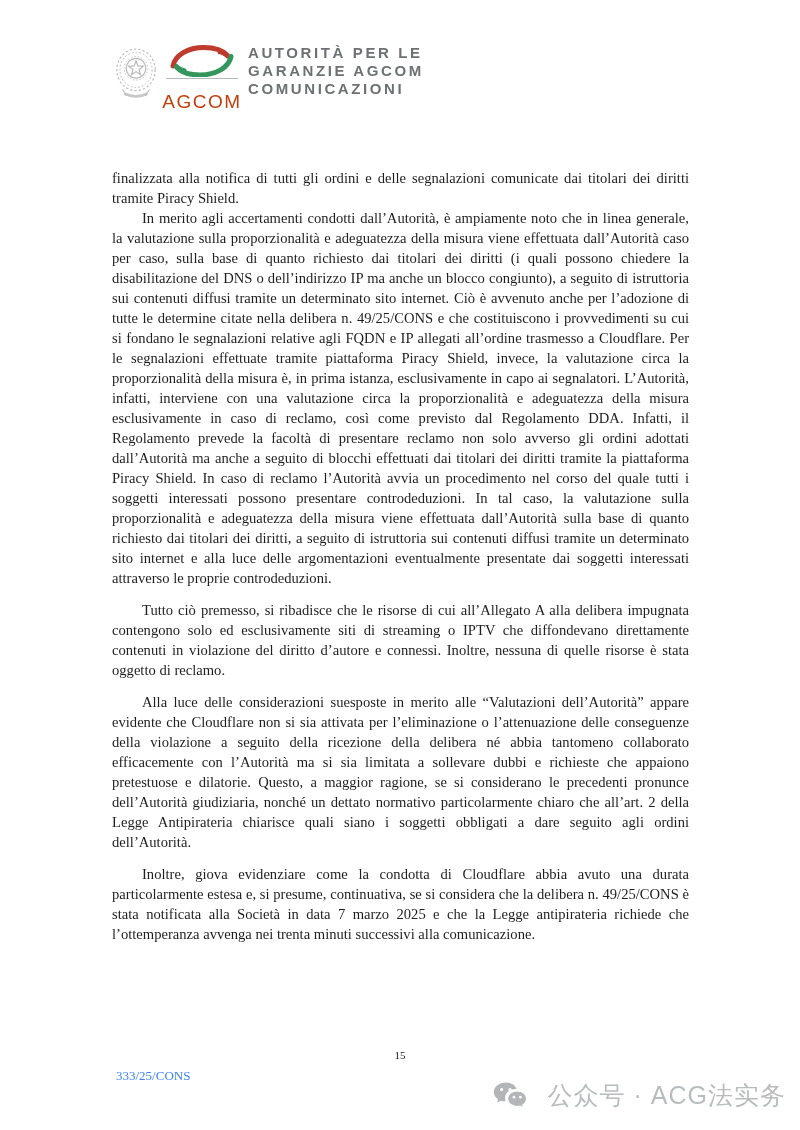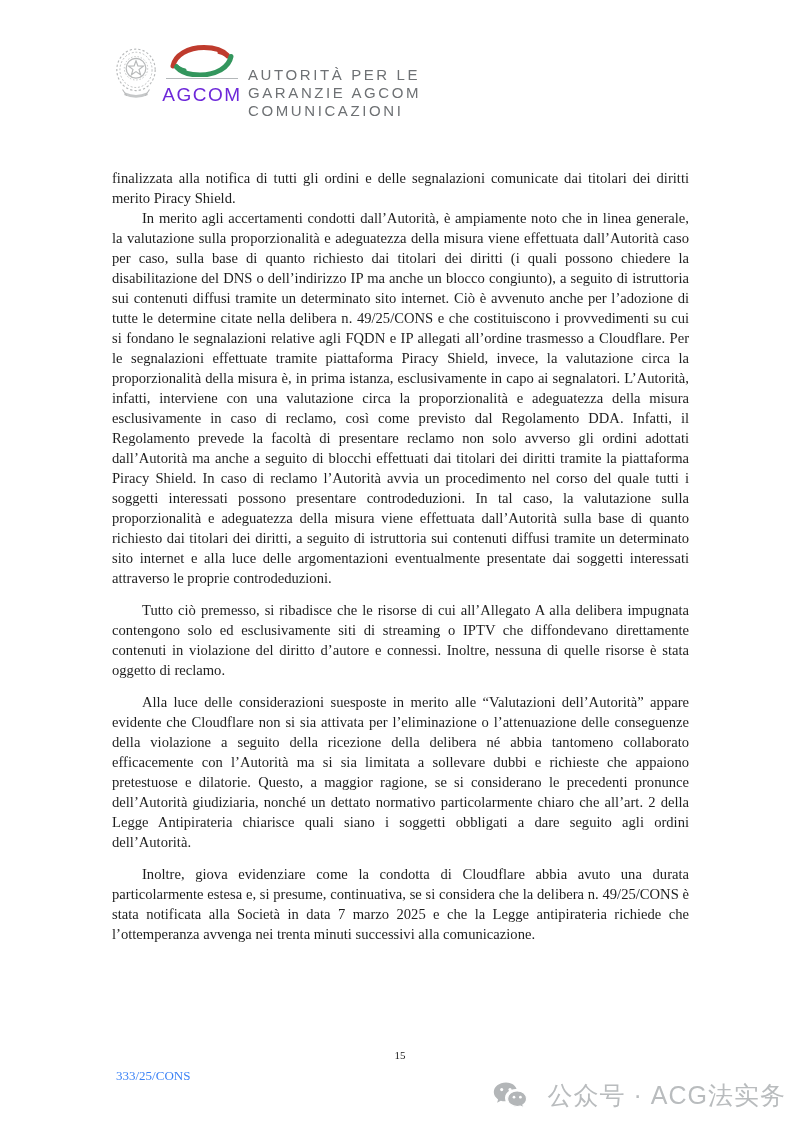--- a/index.html
+++ b/index.html
@@ -33,31 +33,31 @@
   .swoosh-block svg { display: block; }
   .swoosh-rule {
     width: 72px;
     border-top: 1px solid #b3b7b9;
     margin: 1px 0 0 0;
   }
   .agcom-acronym {
     font-family: "Liberation Sans", sans-serif;
     font-size: 19px;
     letter-spacing: 1.5px;
-    color: #6d28d9;
+    color: #c2410c;
     line-height: 1;
-    margin-top: 6px;
+    margin-top: 13px;
     white-space: nowrap;
   }
   .authority-name {
     margin-left: 8px;
-    margin-top: 22px;
+    margin-top: 0;
     font-family: "Liberation Sans", sans-serif;
     font-size: 15px;
-    font-weight: 400;
+    font-weight: 700;
     letter-spacing: 2.6px;
     line-height: 18px;
     color: #6e7174;
     white-space: nowrap;
   }
 
   
   .body-text {
     position: absolute;
     left: 112px;
@@ -133,21 +133,21 @@
     </div>
 
     <div class="authority-name">
       <div>AUTORITÀ PER LE</div>
       <div>GARANZIE AGCOM</div>
       <div>COMUNICAZIONI</div>
     </div>
   </div>
 
   <div class="body-text">
-    <p>finalizzata alla notifica di tutti gli ordini e delle segnalazioni comunicate dai titolari dei diritti merito Piracy Shield.</p>
+    <p>finalizzata alla notifica di tutti gli ordini e delle segnalazioni comunicate dai titolari dei diritti tramite Piracy Shield.</p>
     <p class="indent">In merito agli accertamenti condotti dall’Autorità, è ampiamente noto che in linea generale, la valutazione sulla proporzionalità e adeguatezza della misura viene effettuata dall’Autorità caso per caso, sulla base di quanto richiesto dai titolari dei diritti (i quali possono chiedere la disabilitazione del DNS o dell’indirizzo IP ma anche un blocco congiunto), a seguito di istruttoria sui contenuti diffusi tramite un determinato sito internet. Ciò è avvenuto anche per l’adozione di tutte le determine citate nella delibera n. 49/25/CONS e che costituiscono i provvedimenti su cui si fondano le segnalazioni relative agli FQDN e IP allegati all’ordine trasmesso a Cloudflare. Per le segnalazioni effettuate tramite piattaforma Piracy Shield, invece, la valutazione circa la proporzionalità della misura è, in prima istanza, esclusivamente in capo ai segnalatori. L’Autorità, infatti, interviene con una valutazione circa la proporzionalità e adeguatezza della misura esclusivamente in caso di reclamo, così come previsto dal Regolamento DDA. Infatti, il Regolamento prevede la facoltà di presentare reclamo non solo avverso gli ordini adottati dall’Autorità ma anche a seguito di blocchi effettuati dai titolari dei diritti tramite la piattaforma Piracy Shield. In caso di reclamo l’Autorità avvia un procedimento nel corso del quale tutti i soggetti interessati possono presentare controdeduzioni. In tal caso, la valutazione sulla proporzionalità e adeguatezza della misura viene effettuata dall’Autorità sulla base di quanto richiesto dai titolari dei diritti, a seguito di istruttoria sui contenuti diffusi tramite un determinato sito internet e alla luce delle argomentazioni eventualmente presentate dai soggetti interessati attraverso le proprie controdeduzioni.</p>
     <p class="indent spaced">Tutto ciò premesso, si ribadisce che le risorse di cui all’Allegato A alla delibera impugnata contengono solo ed esclusivamente siti di streaming o IPTV che diffondevano direttamente contenuti in violazione del diritto d’autore e connessi. Inoltre, nessuna di quelle risorse è stata oggetto di reclamo.</p>
     <p class="indent spaced">Alla luce delle considerazioni suesposte in merito alle “Valutazioni dell’Autorità” appare evidente che Cloudflare non si sia attivata per l’eliminazione o l’attenuazione delle conseguenze della violazione a seguito della ricezione della delibera né abbia tantomeno collaborato efficacemente con l’Autorità ma si sia limitata a sollevare dubbi e richieste che appaiono pretestuose e dilatorie. Questo, a maggior ragione, se si considerano le precedenti pronunce dell’Autorità giudiziaria, nonché un dettato normativo particolarmente chiaro che all’art. 2 della Legge Antipirateria chiarisce quali siano i soggetti obbligati a dare seguito agli ordini dell’Autorità.</p>
     <p class="indent spaced">Inoltre, giova evidenziare come la condotta di Cloudflare abbia avuto una durata particolarmente estesa e, si presume, continuativa, se si considera che la delibera n. 49/25/CONS è stata notificata alla Società in data 7 marzo 2025 e che la Legge antipirateria richiede che l’ottemperanza avvenga nei trenta minuti successivi alla comunicazione.</p>
   </div>
 
   <div class="page-number">15</div>
   <div class="doc-reference">333/25/CONS</div>
 
   <div class="watermark">

